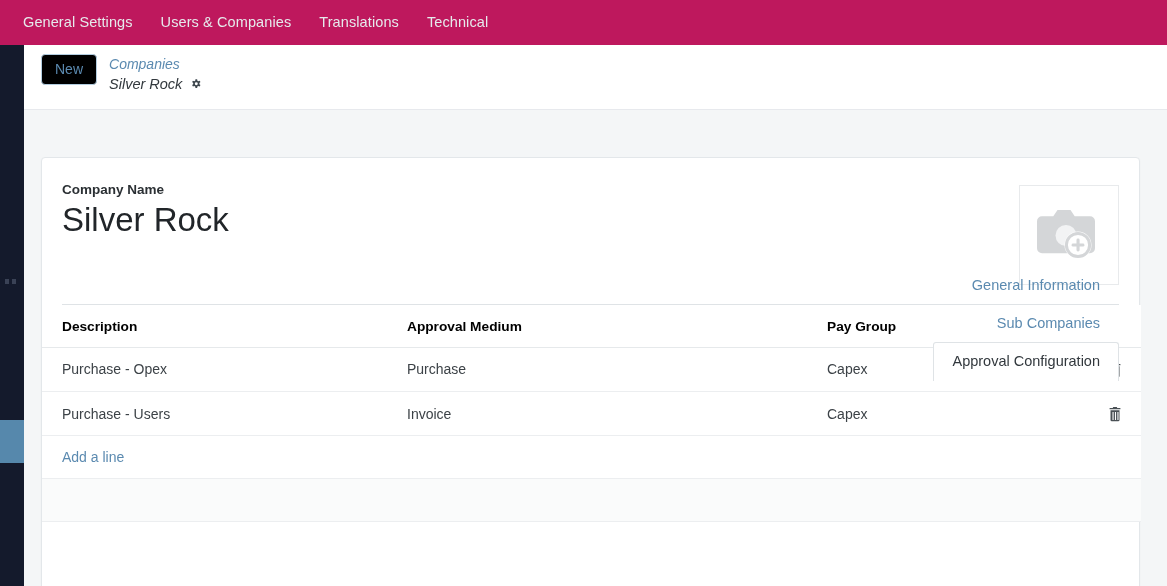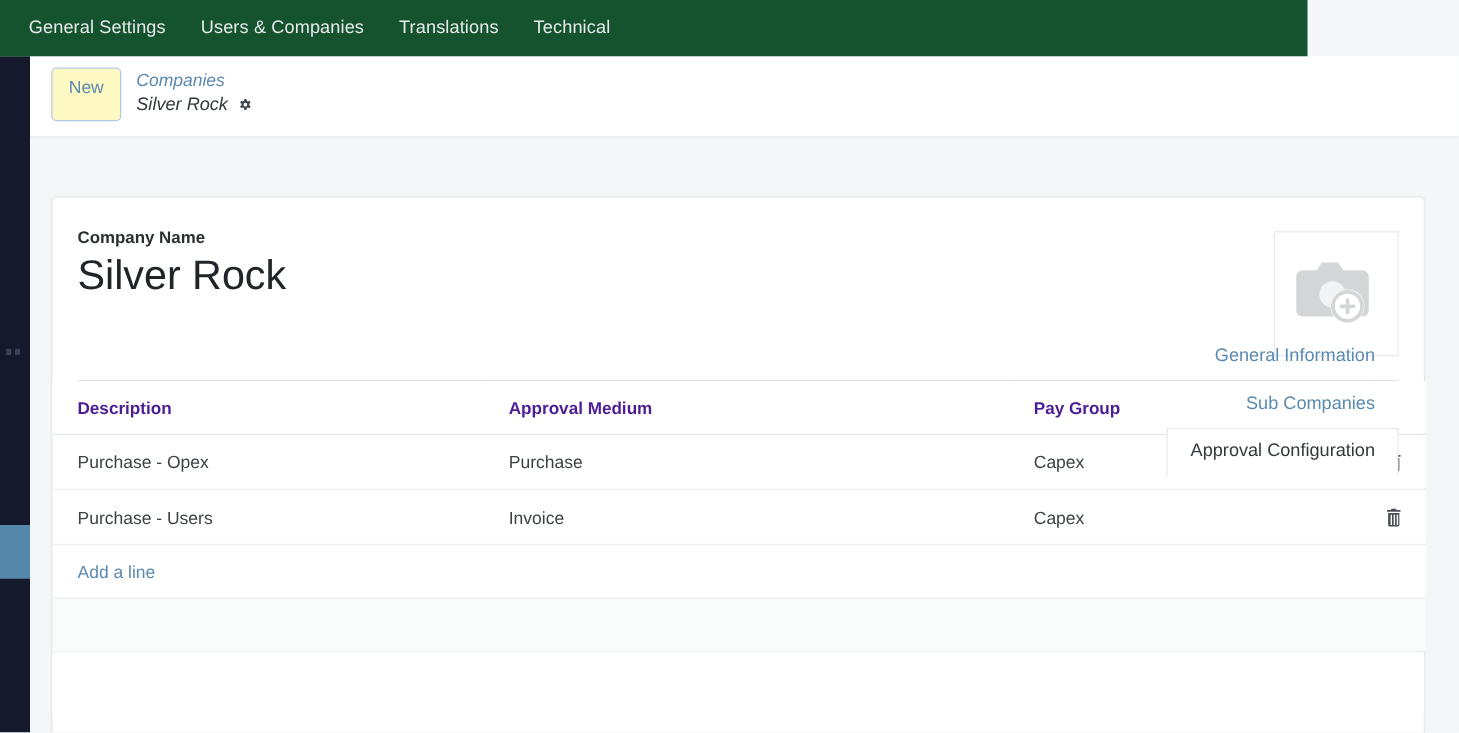--- a/index.html
+++ b/index.html
@@ -16,22 +16,22 @@
   #app {
     position: relative;
     width: 1167px; height: 586px;
     background: #f4f6f7;
   }
 
   
   .navbar {
     position: absolute;
     top: 0; left: 0;
-    width: 1046px; height: 45px;
-    background: #14532d;
+    width: 1167px; height: 45px;
+    background: #be185d;
     display: flex;
     align-items: center;
     padding-left: 9px;
     z-index: 30;
   }
   .nav-item {
     color: #e6eaec;
     font-size: 14.5px;
     padding: 0 14px;
     line-height: 45px;
@@ -84,25 +84,25 @@
     z-index: 10;
   }
   .cp-inner {
     display: flex;
     align-items: flex-start;
     padding: 9px 0 0 17px;
   }
   .btn-new {
     display: inline-block;
     border: 1px solid #b3cde0;
-    background: #fef9c3;
+    background: #000000;
     color: #5b8ab0;
     border-radius: 4px;
     font-size: 14px;
-    padding: 6px 13px 19px;
+    padding: 6px 13px 7px;
     cursor: pointer;
     margin-right: 12px;
     line-height: 1.15;
   }
   .breadcrumb {
     padding-top: 1px;
     line-height: 1.35;
     font-style: italic;
   }
   .bc-link {
@@ -224,21 +224,21 @@
   .o2m-table {
     width: 100%;
     border-collapse: collapse;
     table-layout: fixed;
     margin-top: 0;
   }
   .o2m-table th {
     text-align: left;
     font-size: 13.7px;
     font-weight: bold;
-    color: #4c1d95;
+    color: #000000;
     padding: 14px 8px 13px 20px;
     border-bottom: 1px solid #e6e9eb;
     background: #ffffff;
     cursor: pointer;
   }
   .o2m-table td {
     font-size: 14px;
     color: #3c4247;
     padding: 13px 8px 13px 20px;
     border-bottom: 1px solid #eceef0;

